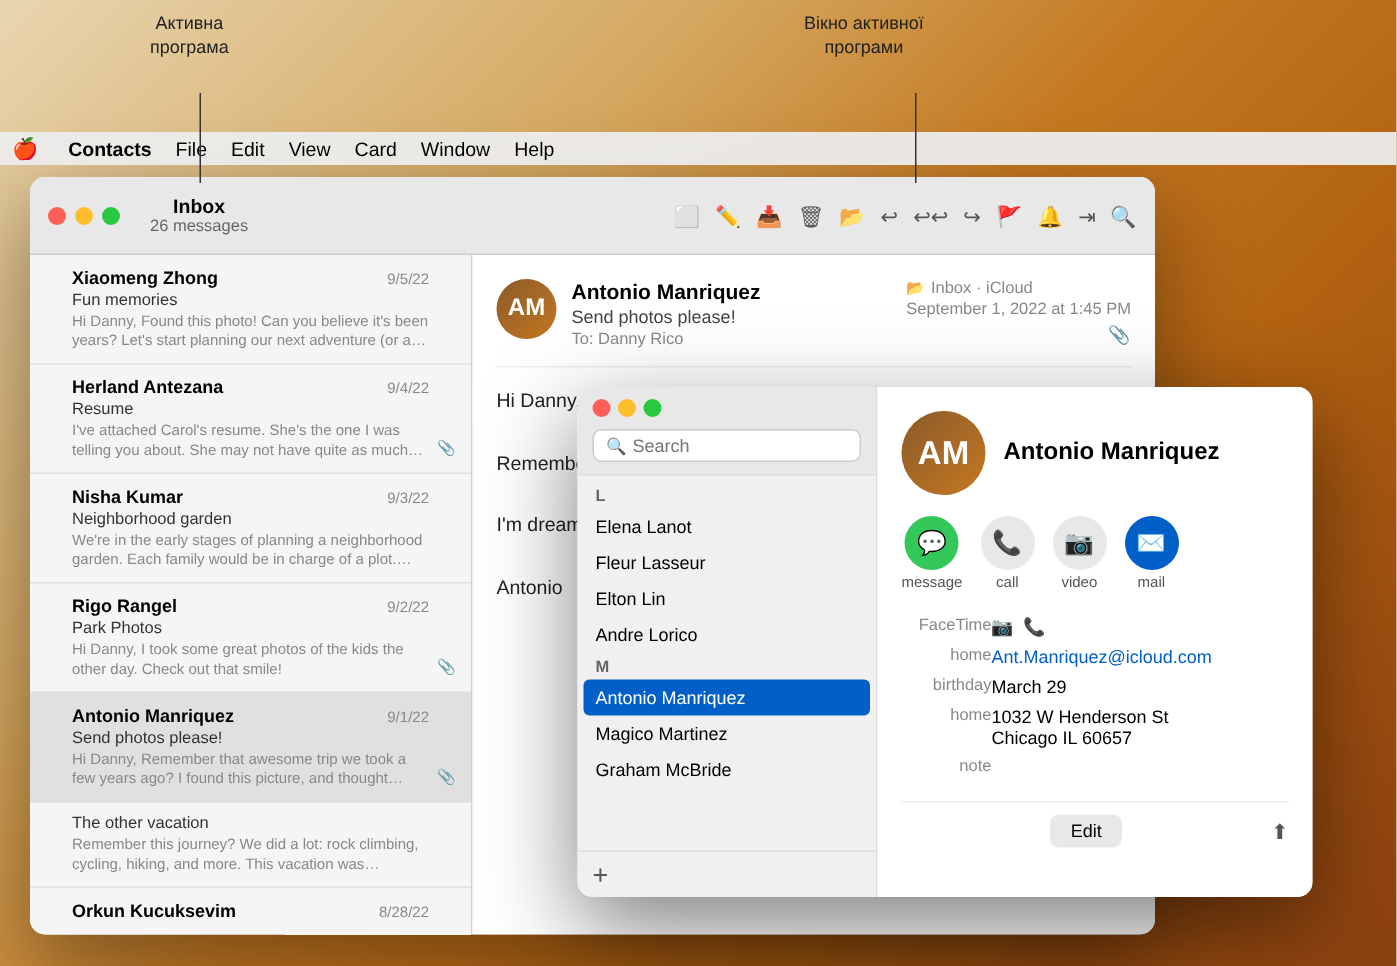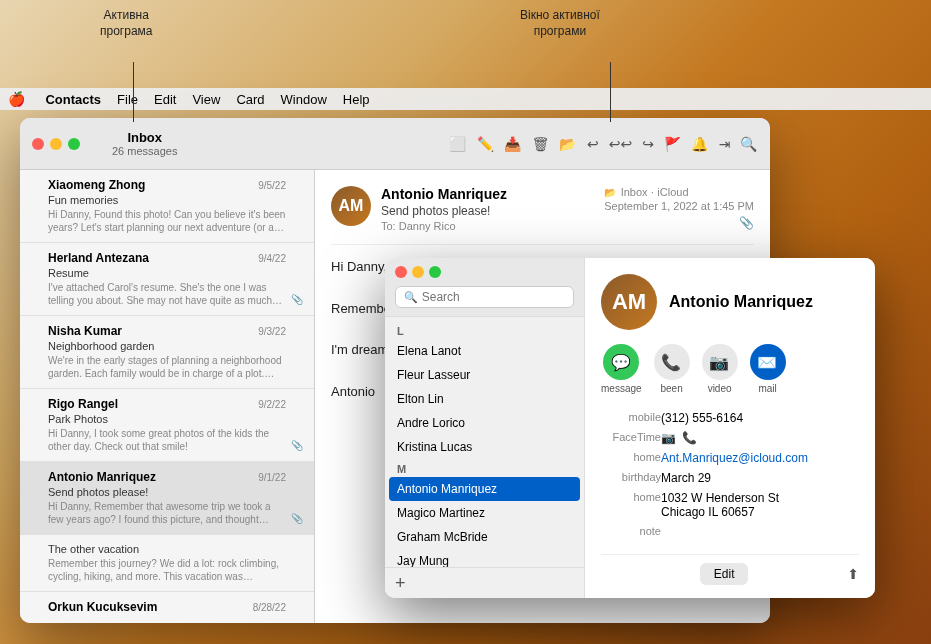--- a/index.html
+++ b/index.html
@@ -25,21 +25,21 @@
       position: absolute;
       top: 8px;
       font-size: 12px;
       font-weight: 500;
       color: #222;
       text-align: center;
       z-index: 100;
       line-height: 1.3;
     }
     .annotation-left { left: 100px; }
-    .annotation-right { left: 520px; }
+    .annotation-right { left: 536px; }
     .annotation-line {
       position: absolute;
       width: 1px;
       background: #333;
       z-index: 100;
     }
 
     
     .menubar {
       position: absolute;
@@ -101,21 +101,21 @@
     }
     .tl-close { background: #ff5f57; }
     .tl-min { background: #ffbd2e; }
     .tl-max { background: #28c940; }
 
     .mail-toolbar-center {
       display: flex;
       flex-direction: column;
       align-items: center;
       flex: 0 0 auto;
-      margin-left: 16px;
+      margin-left: 4px;
     }
     .inbox-title {
       font-size: 13px;
       font-weight: 600;
       color: #000;
     }
     .inbox-count {
       font-size: 11px;
       color: #666;
     }
@@ -621,63 +621,57 @@
         <span class="search-icon">🔍</span>
         <input class="search-input" type="text" placeholder="Search" style="">
       </div>
     </div>
     <div class="contact-list">
       <div class="contact-section-header">L</div>
       <div class="contact-item">Elena Lanot</div>
       <div class="contact-item">Fleur Lasseur</div>
       <div class="contact-item">Elton Lin</div>
       <div class="contact-item">Andre Lorico</div>
-      <div class="contact-item">Kristina Lucas</div>
       <div class="contact-section-header">M</div>
       <div class="contact-item selected">Antonio Manriquez</div>
       <div class="contact-item">Magico Martinez</div>
       <div class="contact-item">Graham McBride</div>
-      <div class="contact-item">Jay Mung</div>
     </div>
     <div class="contact-list-footer">
       <span class="footer-add-btn">+</span>
     </div>
   </div>
 
   <div class="contact-detail-panel">
     <div class="contact-detail-header">
       <div class="contact-avatar-large">AM</div>
       <div class="contact-full-name">Antonio Manriquez</div>
     </div>
 
     <div class="contact-actions">
       <div class="contact-action-btn">
         <div class="action-icon-circle action-message">💬</div>
         <span class="action-label">message</span>
       </div>
       <div class="contact-action-btn">
         <div class="action-icon-circle action-call">📞</div>
-        <span class="action-label">been</span>
+        <span class="action-label">call</span>
       </div>
       <div class="contact-action-btn">
         <div class="action-icon-circle action-video">📷</div>
         <span class="action-label">video</span>
       </div>
       <div class="contact-action-btn">
         <div class="action-icon-circle action-mail">✉️</div>
         <span class="action-label">mail</span>
       </div>
     </div>
 
     <table class="contact-info-table">
       <tbody>
-          <tr>
-        <td class="info-label">mobile</td>
-        <td class="info-value">(312) 555-6164</td>
-      </tr>
       <tr>
         <td class="info-label">FaceTime</td>
         <td class="info-value">
           <div class="facetime-icons">
             <span class="ft-icon">📷</span>
             <span class="ft-icon">📞</span>
           </div>
         </td>
       </tr>
       <tr>

